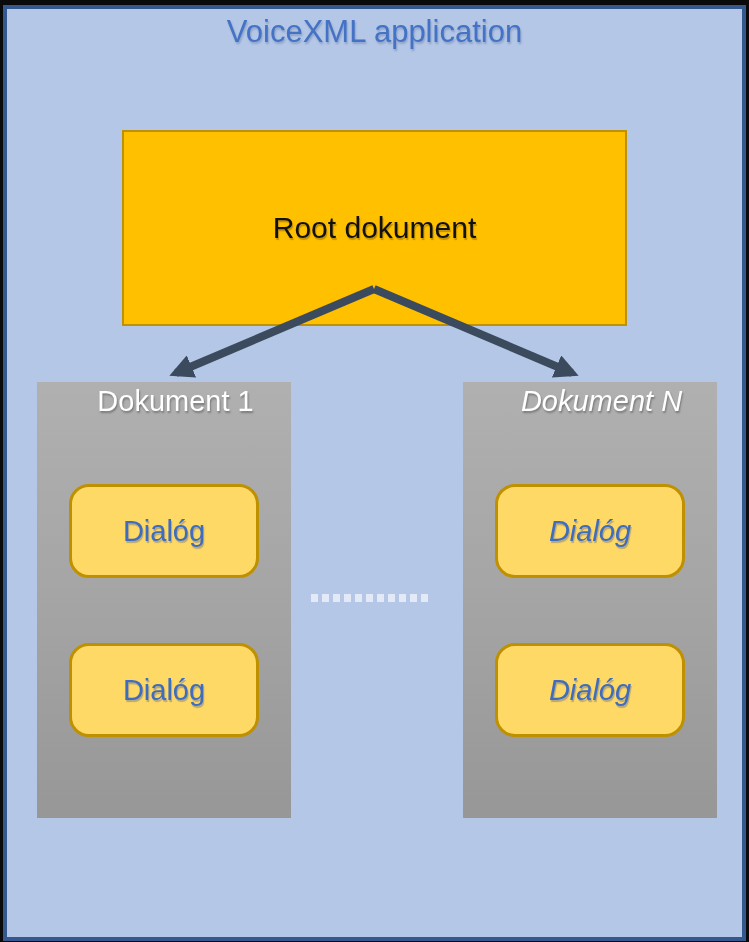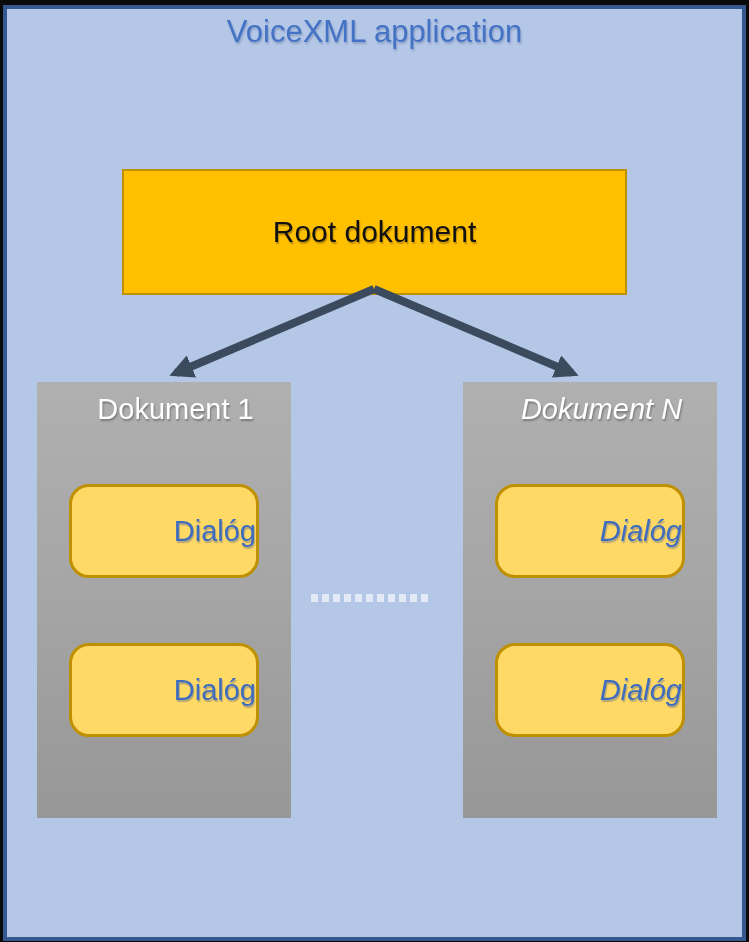--- a/index.html
+++ b/index.html
@@ -27,62 +27,60 @@
     position: absolute;
     top: 14px; left: 0; width: 749px;
     text-align: center;
     font-size: 31px;
     color: #4472C4;
     text-shadow: 1px 2px 2px rgba(70, 90, 140, 0.35);
   }
   .root-box {
     position: absolute;
     left: 122px; top: 130px;
-    width: 505px; height: 126px;
+    width: 505px; height: 196px;
     background: #FFC000;
     border: 2px solid #BF9000;
     box-sizing: border-box;
     display: flex; align-items: center; justify-content: center;
     font-size: 30px;
     color: #111111;
     text-shadow: 1px 2px 1px rgba(120, 85, 0, 0.45);
-    margin-top: 39px;
   }
   .arrows-svg {
     position: absolute;
     left: 0; top: 0;
     width: 749px; height: 942px;
     pointer-events: none;
   }
   .doc-panel {
     position: absolute;
     top: 382px;
     width: 254px; height: 436px;
     background: linear-gradient(180deg, #B0B0B0 0%, #A6A6A6 45%, #979797 100%);
   }
   .doc-panel.left  { left: 37px; }
   .doc-panel.right { left: 463px; font-style: italic; }
   .doc-title {
-    margin-top: 8px;
     text-align: center;
     font-size: 29px;
     line-height: 38px;
     color: #FFFFFF;
     text-shadow: 1px 2px 2px rgba(0, 0, 0, 0.30);
     padding-left: 23px;
   }
   .dialog-box {
     position: absolute;
     left: 32px;
     width: 190px; height: 94px;
     background: #FFD966;
     border: 3px solid #BF9000;
     border-radius: 20px;
     box-sizing: border-box;
-    display: flex; align-items: center; justify-content: flex-end;
+    display: flex; align-items: center; justify-content: center;
     font-size: 29px;
     color: #3E6CBE;
     text-shadow: 1px 2px 1px rgba(70, 90, 140, 0.40);
   }
   .dialog-box.first  { top: 102px; }
   .dialog-box.second { top: 261px; }
   .ellipsis {
     position: absolute;
     left: 311px; top: 594px;
     width: 118px; height: 8px;

